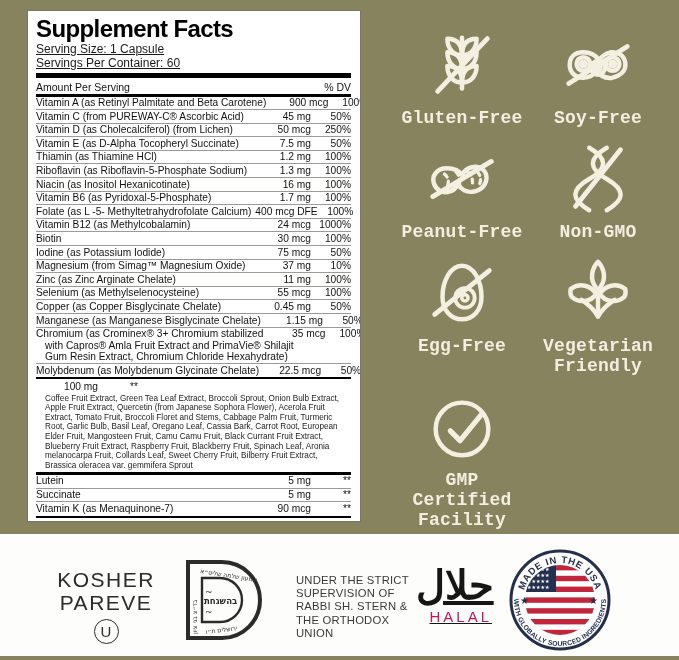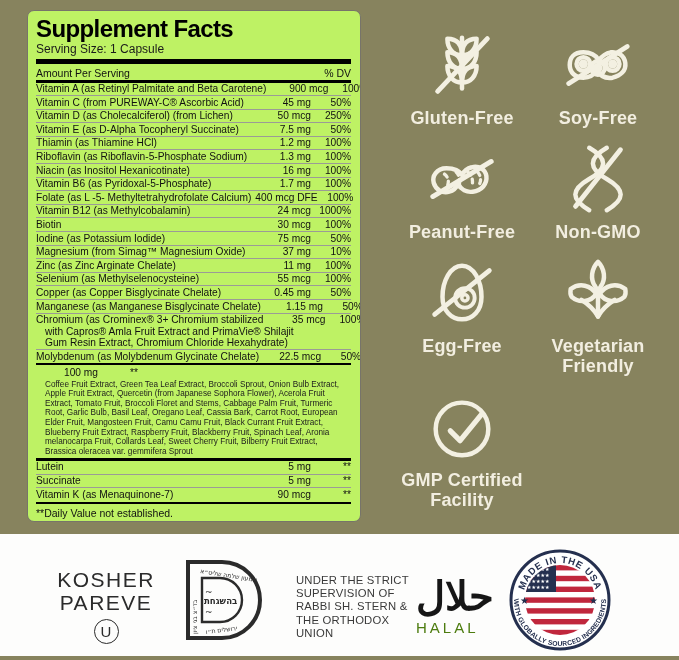--- a/index.html
+++ b/index.html
@@ -1,71 +1,72 @@
 <!DOCTYPE html>
 <html><head>
 <meta charset="utf-8">
 <style>
   html,body{margin:0;padding:0;}
   .stage{position:relative;width:679px;height:660px;background:#87835e;
     font-family:"Liberation Sans",sans-serif;overflow:hidden;}
 
   
   .panel{position:absolute;left:27px;top:10px;width:334px;height:512px;box-sizing:border-box;
-    background:#bef264;border:1px solid #77746a;border-radius:7px;padding:5px 9px 0 8px;
+    background:#ffffff;border:1px solid #77746a;border-radius:0;padding:5px 9px 0 8px;
     color:#111;overflow:hidden;}
   .sf-title{font-size:24px;font-weight:bold;letter-spacing:-0.6px;line-height:26px;color:#000;}
-  .sf-serving{font-size:12px;line-height:14px;color:#1a1a1a;}
+  .sf-serving{font-size:12px;line-height:14px;color:#1a1a1a;text-decoration:underline;}
   .bar-thick{height:5px;background:#000;margin:3px 0 1px 0;}
   .bar-med{height:2.5px;background:#000;}
   .bar-med2{height:2.5px;background:#000;margin-top:1px;}
   .hdr-row{display:flex;justify-content:space-between;font-size:10.5px;font-weight:normal;
     padding:1.5px 0;}
   .row{border-bottom:1px solid #9b9b96;padding:0.5px 0;}
   .rows-list .row:last-child,.extras .row:last-child{border-bottom:none;}
   .rmain{display:flex;align-items:baseline;font-size:10.2px;line-height:11.6px;}
   .rname{flex:1 1 auto;white-space:nowrap;}
   .ramt{min-width:58px;text-align:right;white-space:nowrap;margin-left:4px;}
   .rdv{width:40px;text-align:right;flex:none;white-space:nowrap;}
   .rsub{font-size:10.2px;line-height:11.4px;padding-left:9px;white-space:nowrap;}
   .blend-name{font-weight:bold;font-size:11.5px;}
   .blend-desc{font-size:8.2px;line-height:9.6px;color:#1c1c1c;padding:1px 2px 2px 9px;}
   .footnote{font-size:10.5px;padding-top:3px;}
 
   
   .badges{position:absolute;left:396px;top:26px;width:268px;display:grid;
     grid-template-columns:1fr 1fr;row-gap:12px;column-gap:4px;justify-items:center;}
-  .badge{display:flex;flex-direction:column;align-items:center;text-align:center;}
+  .badge{display:flex;flex-direction:column;align-items:center;text-align:center;font-family:Liberation Mono, monospace;}
   .badge svg{display:block;}
   .badge-label{margin-top:4px;font-size:18px;font-weight:bold;color:#f2eee0;line-height:20px;
     letter-spacing:0.2px;max-width:130px;}
   .icon-stroke{stroke:#f3f0e2;fill:none;stroke-width:4.6;stroke-linecap:round;stroke-linejoin:round;}
 
   
   .footer{position:absolute;left:0;top:534px;width:679px;height:122px;background:#fdfdfc;}
   .kosher{position:absolute;left:48px;top:34px;width:116px;text-align:center;color:#2b2b2b;}
   .kosher-line{font-size:21px;line-height:23px;letter-spacing:1.5px;}
   .ou{display:inline-block;margin-top:5px;width:23px;height:23px;border:1.6px solid #2b2b2b;
     border-radius:50%;line-height:23px;font-size:15px;text-align:center;color:#2b2b2b;}
   .dseal{position:absolute;left:176px;top:20px;}
   .supervision{position:absolute;left:296px;top:40px;width:126px;font-size:11.3px;
     line-height:13.2px;color:#3a3a3a;letter-spacing:0.2px;}
-  .halal{position:absolute;left:416px;top:39px;width:76px;text-align:left;color:#161616;}
+  .halal{position:absolute;left:416px;top:28px;width:76px;text-align:right;color:#161616;text-decoration:underline;}
   .halal-ar{font-size:40px;line-height:46px;font-weight:bold;}
-  .halal-en{font-size:15px;letter-spacing:3px;margin-top:0px;color:#4d7c0f;}
+  .halal-en{font-size:15px;letter-spacing:3px;margin-top:0px;color:#be185d;}
   .usabadge{position:absolute;left:508px;top:14px;}
 </style>
 </head>
 <body>
 
 <div class="stage">
 
   <div class="panel">
     <div class="sf-title">Supplement Facts</div>
     <div class="sf-serving">Serving Size: 1 Capsule</div>
+    <div class="sf-serving">Servings Per Container: 60</div>
     <div class="bar-thick"></div>
     <div class="hdr-row">
       <span>Amount Per Serving</span>
       <span>% DV</span>
     </div>
     <div class="bar-med"></div>
 
     <div class="rows-list">
 
         <div class="row">

